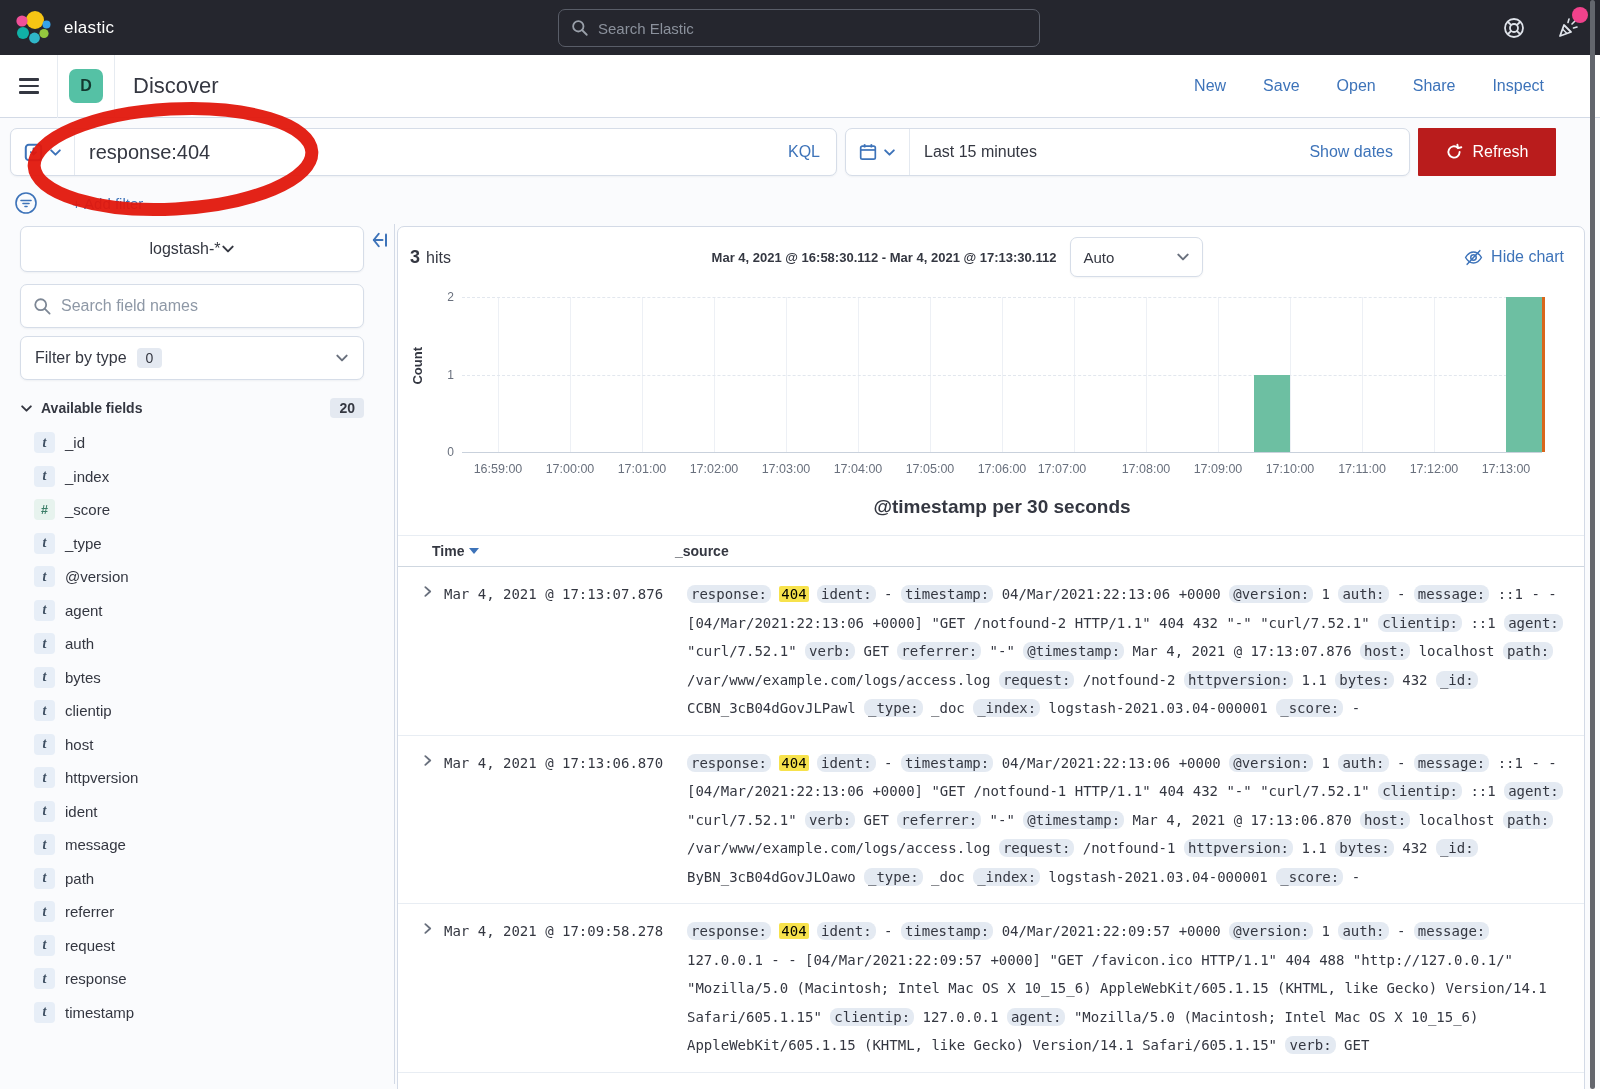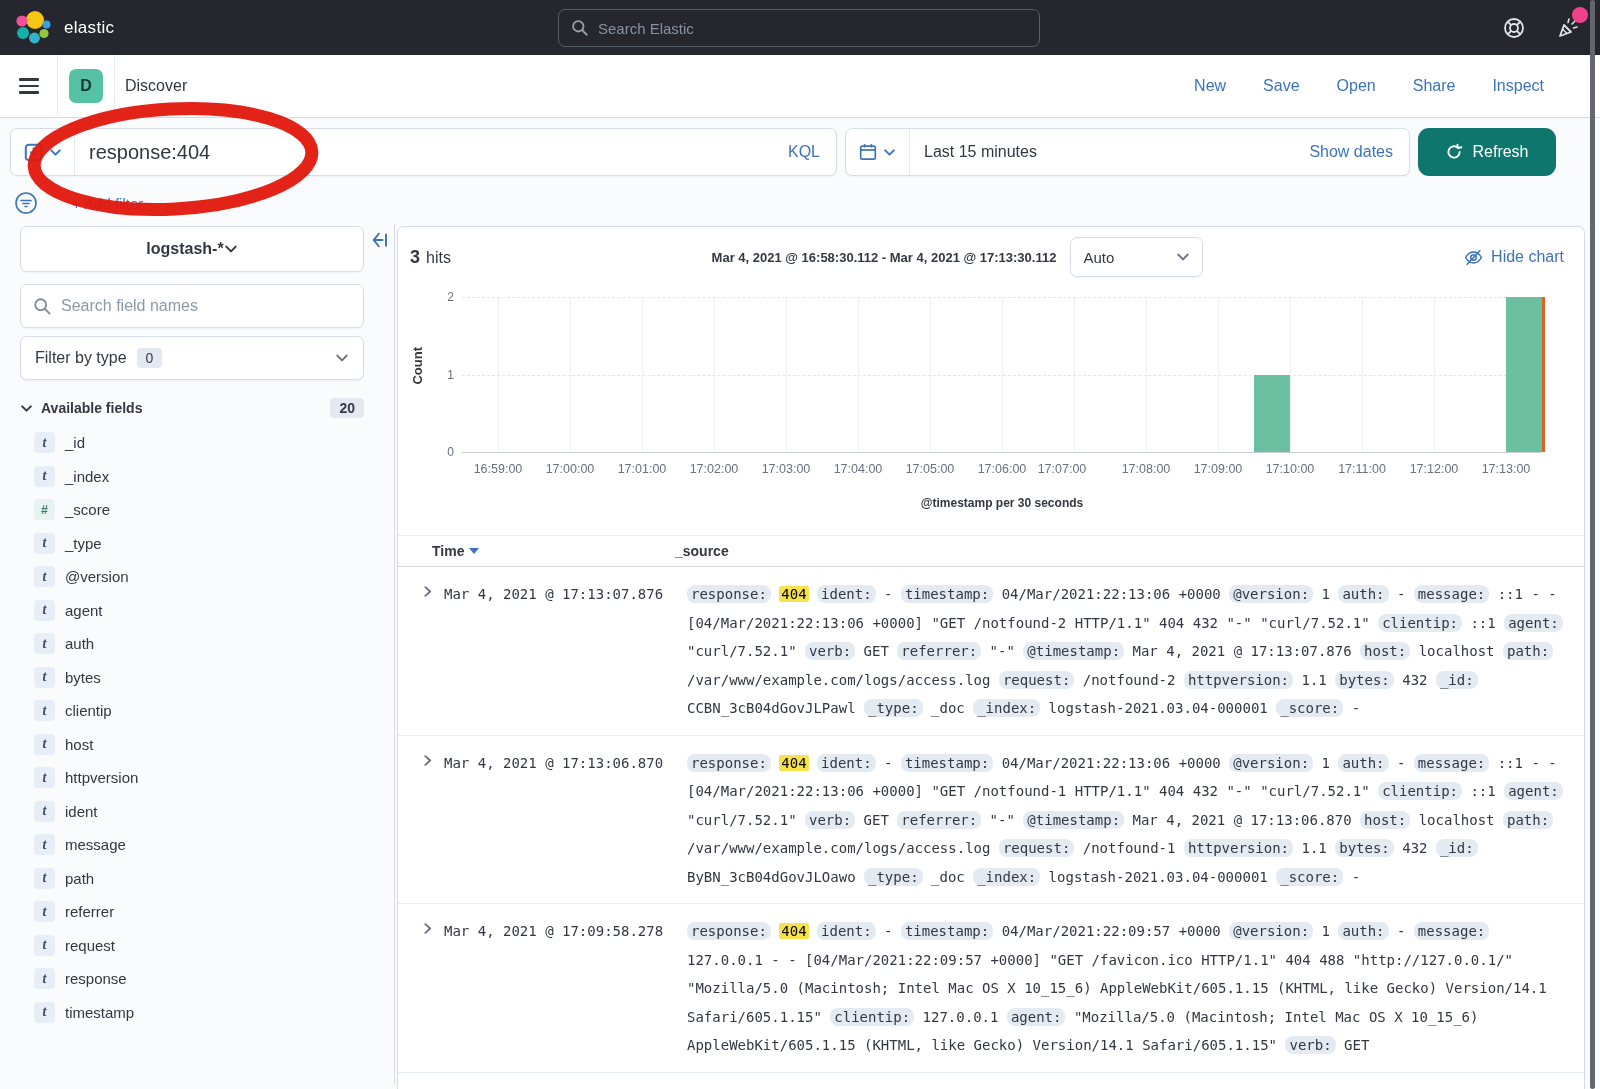--- a/index.html
+++ b/index.html
@@ -22,48 +22,48 @@
   .news-wrap{position:relative}
   .news-dot{position:absolute;right:-8px;top:-9px;width:16px;height:16px;border-radius:50%;background:#f0428c}
 
   
   .navbar{height:63px;background:#fff;border-bottom:1px solid var(--border);display:flex;align-items:center}
   .burger{width:57px;display:flex;flex-direction:column;gap:4px;align-items:center;cursor:pointer}
   .burger i{display:block;width:20px;height:2.5px;background:#343741;border-radius:1px}
   .v-sep{width:1px;height:63px;background:#e6ebf1}
   .app-badge{width:34px;height:34px;margin:0 11px;border-radius:7px;background:#55c1a5;color:#13382f;
     font-weight:bold;font-size:16px;display:flex;align-items:center;justify-content:center}
-  .page-title{font-size:16px;margin-left:10px;color:var(--ink)}
+  .page-title{font-size:22px;margin-left:18px;color:var(--ink)}
   .nav-actions{margin-left:auto;margin-right:56px;display:flex;gap:37px}
   .nav-actions a{color:var(--link);font-size:16px;text-decoration:none;cursor:pointer}
 
   
   .query-row{display:flex;gap:8px;padding:10px 44px 0 10px;align-items:stretch}
   .boxed{background:#fff;border:1px solid #d6dde8;border-radius:7px;box-shadow:0 1px 2px rgba(20,30,50,.05)}
   .query-input{flex:0 0 827px;height:48px;display:flex;align-items:center;overflow:hidden}
   .seg{width:64px;height:100%;display:flex;align-items:center;justify-content:center;gap:6px;border-right:1px solid #e4e9f0}
   .query-text{flex:1;padding-left:14px;font-size:20px;color:var(--ink)}
   .kql{padding-right:16px;color:var(--link);font-size:16px;cursor:pointer}
   .date-picker{flex:1;height:48px;display:flex;align-items:center}
   .date-text{padding-left:14px;font-size:16px;color:var(--ink)}
   .show-dates{margin-left:auto;padding-right:16px;color:var(--link);font-size:16px;cursor:pointer}
-  .refresh-btn{flex:0 0 138px;height:48px;background:#0f766e;border:none;border-radius:11px;color:#fff;
+  .refresh-btn{flex:0 0 138px;height:48px;background:#b91c1c;border:none;border-radius:1px;color:#fff;
     font-size:16px;font-family:var(--sans);display:flex;align-items:center;justify-content:center;gap:9px;cursor:pointer}
   .filter-row{display:flex;align-items:center;gap:8px;padding:12px 0 0 14px;height:42px}
   .add-filter{color:var(--link);font-size:15px;margin-left:26px;cursor:pointer}
 
   
   .annotation{position:absolute;left:18px;top:98px;z-index:50;pointer-events:none}
 
   
   .content{display:flex;margin-top:6px;height:860px}
   .sidebar{width:395px;flex:0 0 395px;border-right:1px solid var(--border);padding:2px 30px 0 20px;position:relative}
   .collapse-ic{position:absolute;right:4px;top:6px;cursor:pointer}
   .index-btn{width:100%;height:46px;display:flex;align-items:center;justify-content:center;
-    font-size:16px;font-weight:bold;color:var(--ink);cursor:pointer}
+    font-size:16px;font-weight:normal;color:var(--ink);cursor:pointer}
   .field-search{margin-top:12px;width:100%;height:44px;display:flex;align-items:center;gap:9px;padding-left:12px;
     color:#8e98a6;font-size:16px}
   .type-filter{margin-top:8px;width:100%;height:44px;display:flex;align-items:center;padding:0 14px;cursor:pointer}
   .type-filter .lbl{font-size:16px;color:var(--ink)}
   .count-badge{background:#e4e9f1;border-radius:4px;padding:2px 9px;font-size:14px;color:var(--ink);margin-left:10px}
   .avail-hdr{margin-top:18px;display:flex;align-items:center;gap:8px}
   .avail-hdr .lbl{font-size:14px;font-weight:bold;color:var(--ink)}
   .avail-hdr .count-badge{margin-left:auto;font-weight:bold}
   .field-list{margin-top:8px}
   .field-item{display:flex;align-items:center;gap:10px;height:33.5px;padding-left:14px;cursor:pointer;border-radius:4px}
@@ -91,21 +91,21 @@
   .chart{position:relative;height:238px;margin-top:4px}
   .gridv{position:absolute;width:1px;background:#edf0f5}
   .gridh{position:absolute;border-top:1px dashed #e2e7ee;height:0}
   .baseline{position:absolute;height:1px;background:#c9d1dc}
   .bar{position:absolute;cursor:pointer}
   .marker{position:absolute;width:3px;background:#d9661c}
   .ytick{position:absolute;width:28px;text-align:right;font-size:12px;color:var(--gray)}
   .xtick{position:absolute;width:72px;text-align:center;font-size:12.5px;color:var(--gray)}
   .ylab{position:absolute;font-size:13px;font-weight:bold;color:var(--ink);
     writing-mode:vertical-rl;transform:rotate(180deg)}
-  .xlab{position:absolute;text-align:center;font-size:12px;font-weight:bold;color:var(--ink)}
+  .xlab{position:absolute;text-align:center;font-size:19px;font-weight:bold;color:var(--ink)}
 
   
   .tbl-hdr{display:flex;border-top:1px solid #e8edf3;border-bottom:1px solid #cfd7e0;padding:7px 0;margin-top:14px}
   .col-chev{flex:0 0 34px}
   .col-time{flex:0 0 243px}
   .col-src{flex:1;padding-right:12px}
   .tbl-hdr .h{font-size:14px;font-weight:bold;color:var(--ink);display:flex;align-items:center;gap:5px}
   .sort-arrow{width:0;height:0;border-left:5px solid transparent;border-right:5px solid transparent;
     border-top:6px solid var(--link);display:inline-block}
   .doc-row{display:flex;align-items:flex-start;padding:13px 0 12px 0;border-bottom:1px solid #e8edf3}

